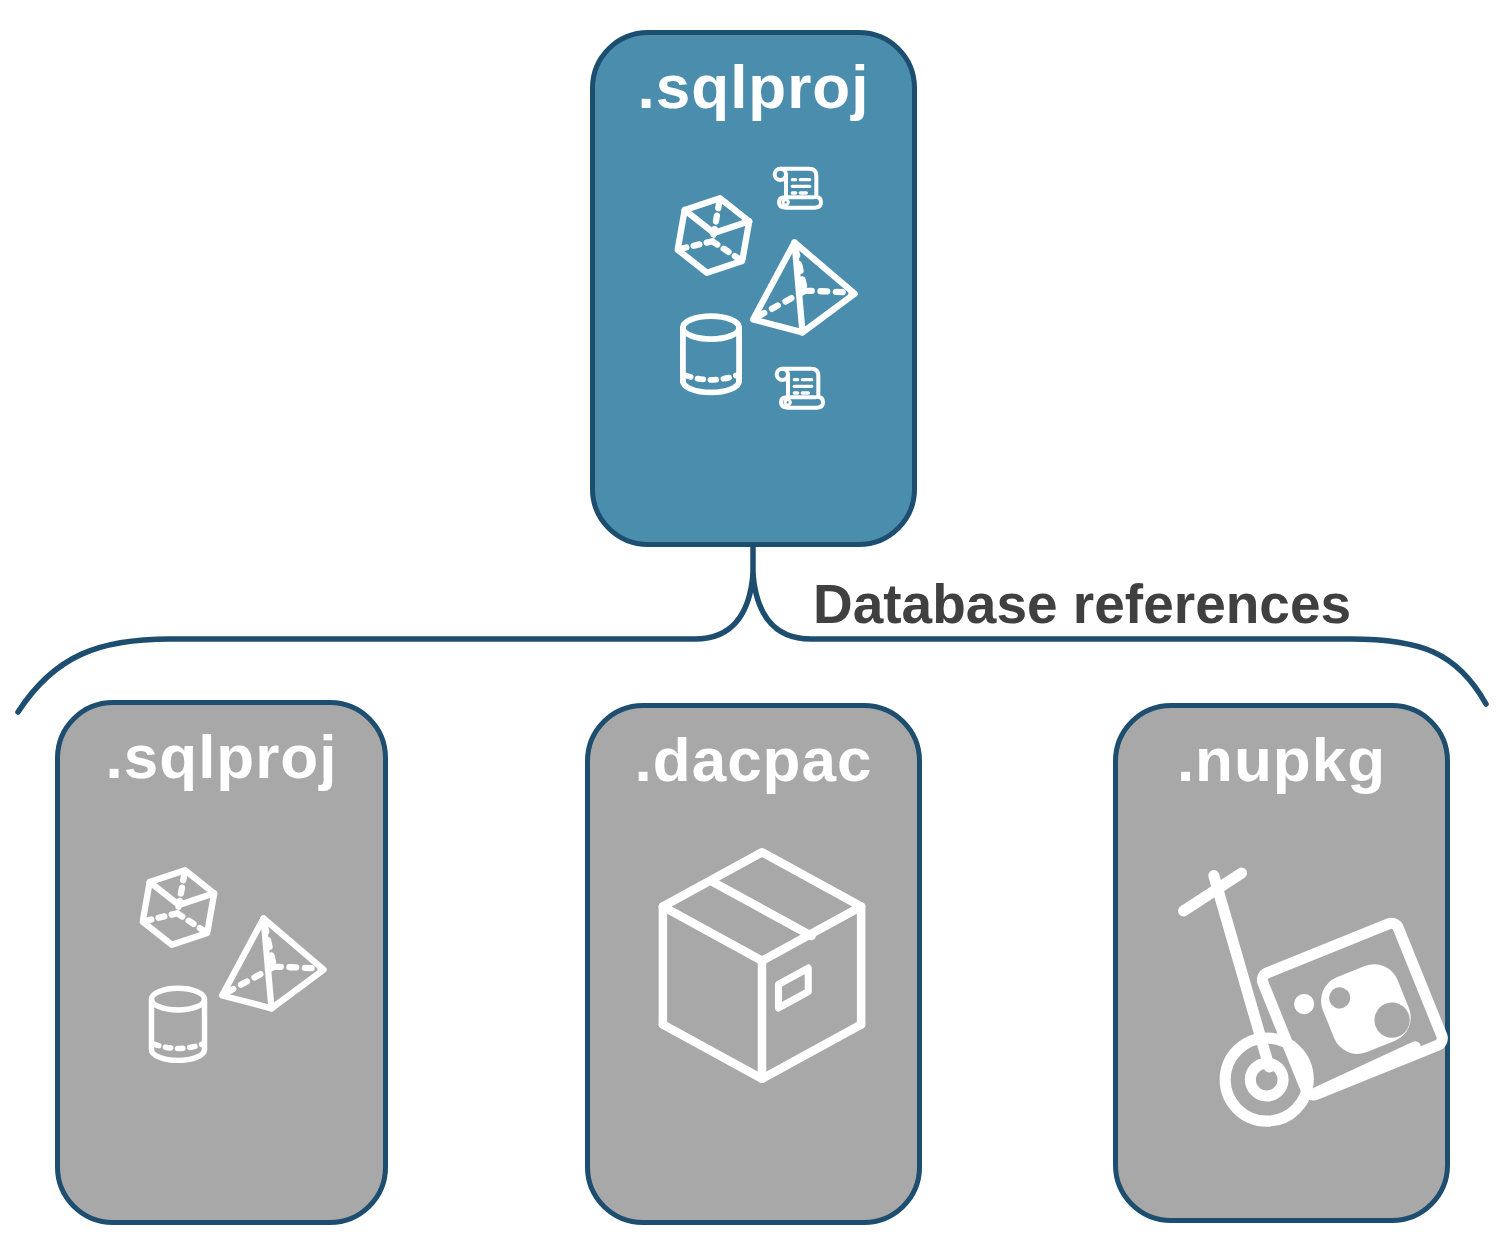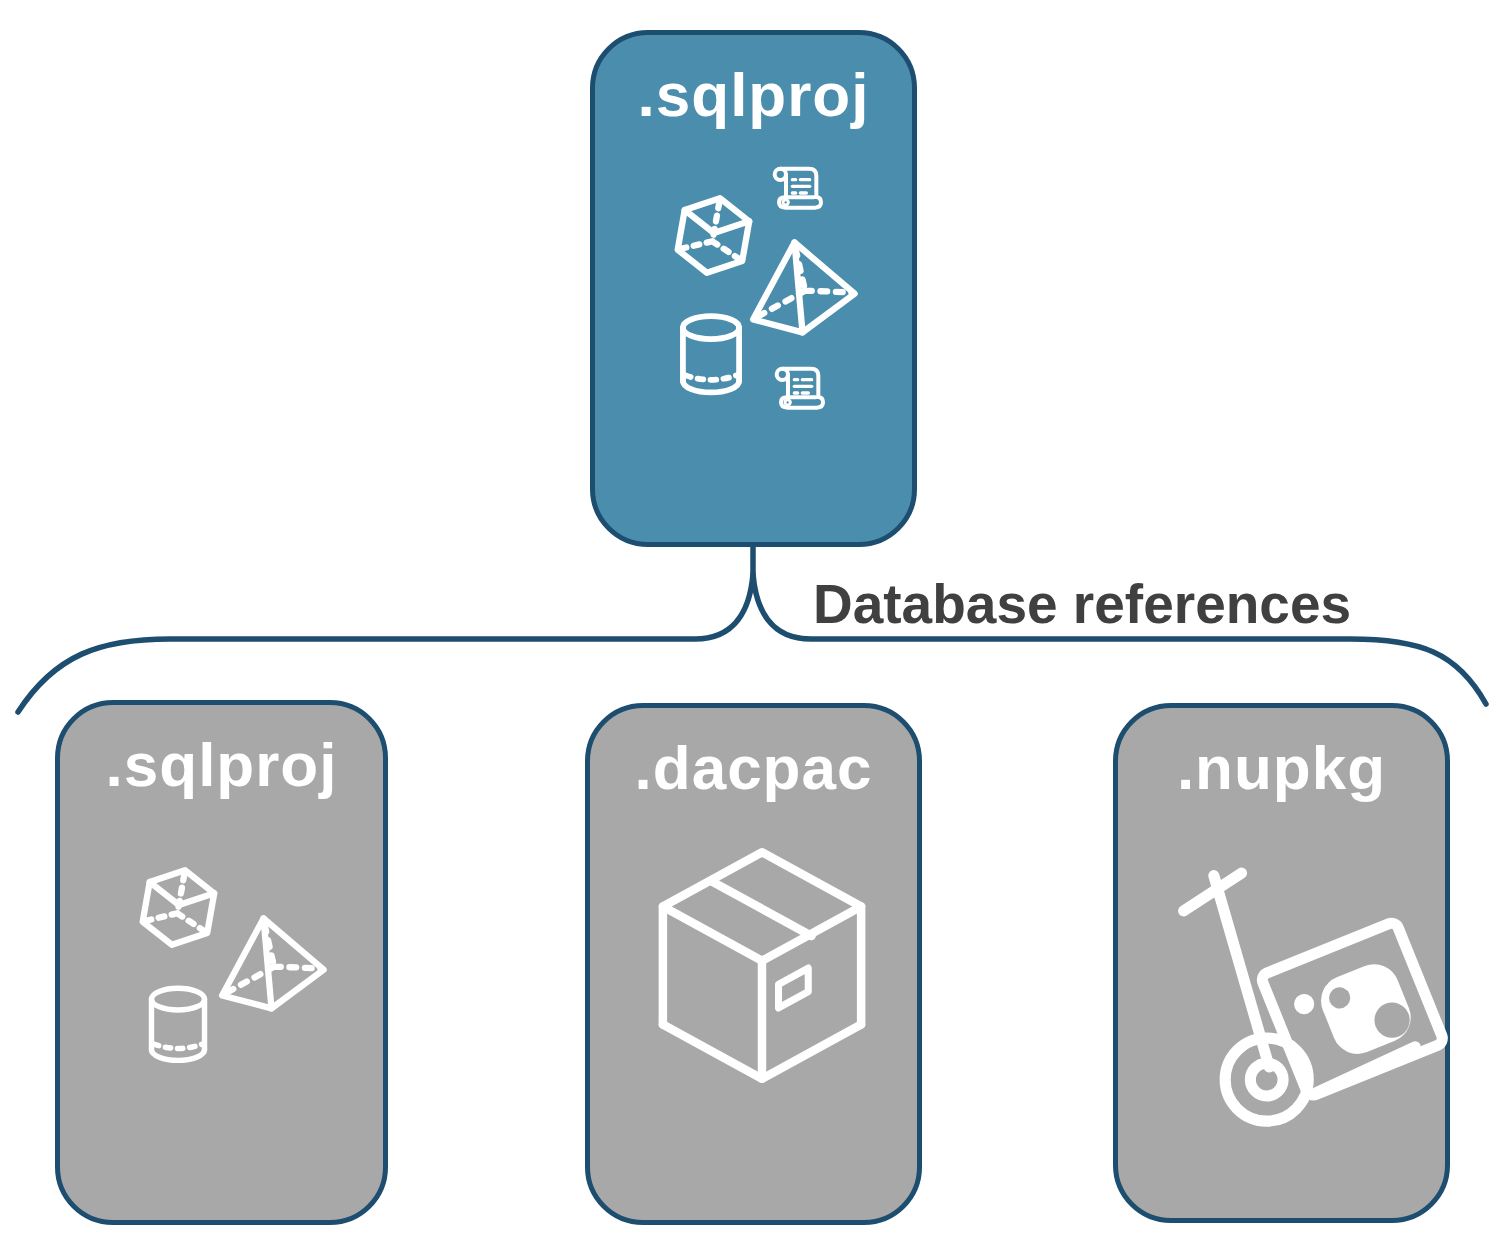--- a/index.html
+++ b/index.html
@@ -14,21 +14,21 @@
     white-space:nowrap;
   }
   .card{
     position:absolute;box-sizing:border-box;
     border:5px solid #1d4e70;border-radius:58px;
     text-align:center;
   }
   .card.root{background:#4b8dac;}
   .card.child{background:#a8a8a8;}
   .card-label{
-    margin-top:26px;font-size:62px;font-weight:800;color:#ffffff;
+    margin-top:18px;font-size:62px;font-weight:800;color:#ffffff;
     line-height:1.1;letter-spacing:1px;
   }
   .icon{position:absolute;}
   .wire{fill:none;stroke:#ffffff;stroke-linecap:round;stroke-linejoin:round;}
   .brace{fill:none;stroke:#1d4e70;stroke-width:5.5;stroke-linecap:round;}
 </style>
 </head>
 <body>
 
 <div class="canvas">

